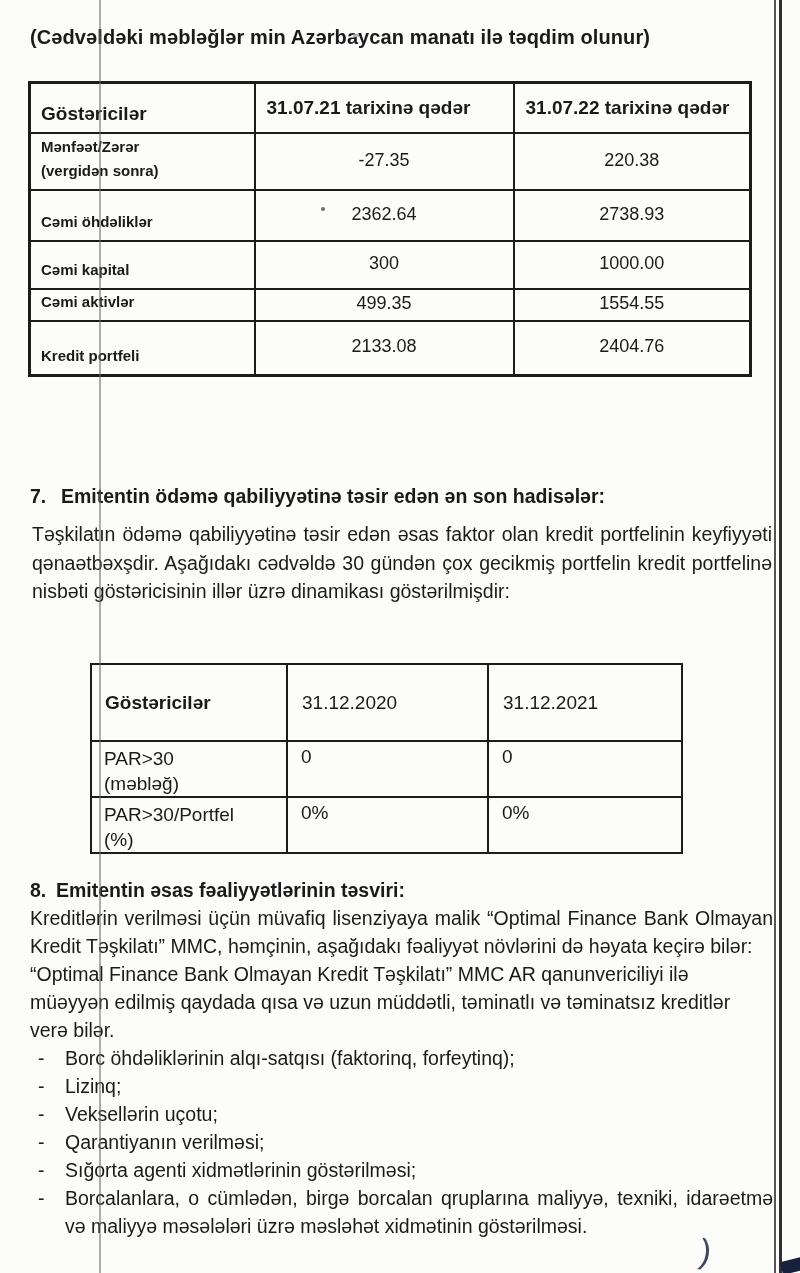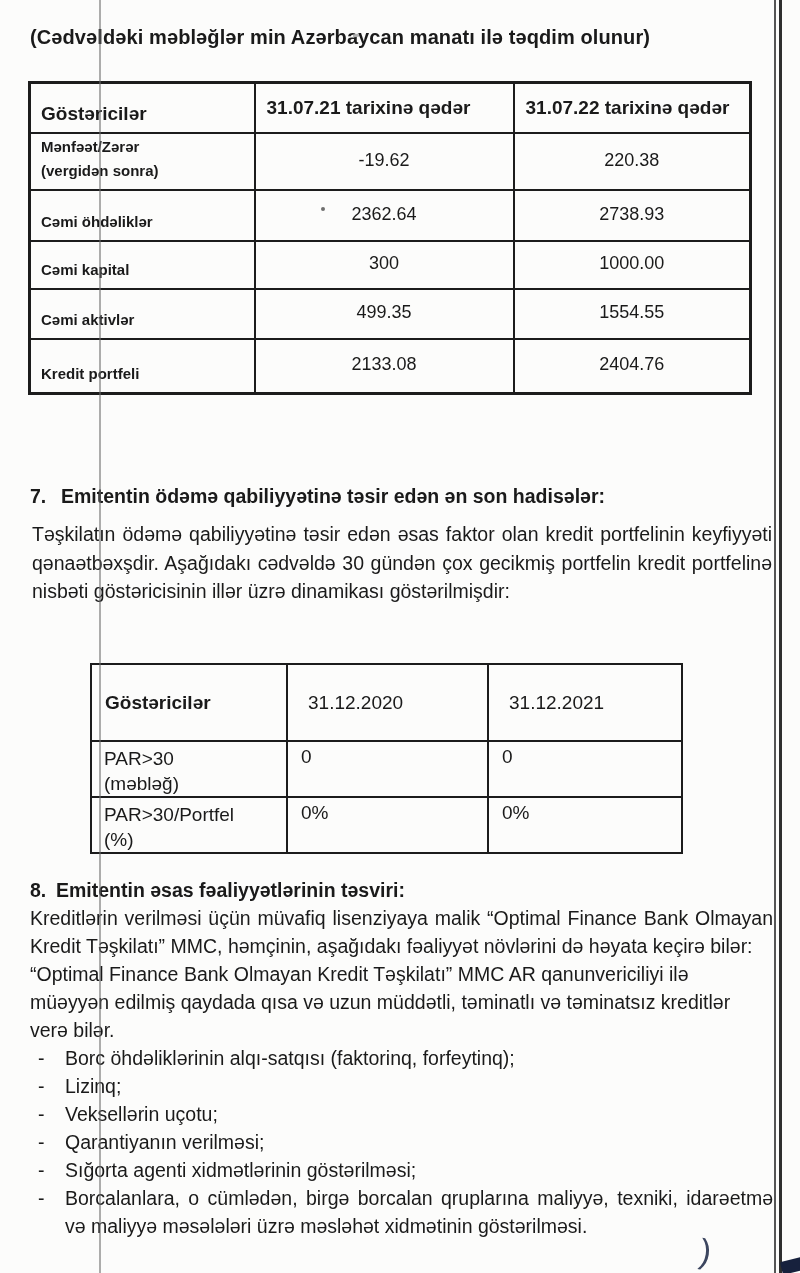--- a/index.html
+++ b/index.html
@@ -28,37 +28,37 @@
     letter-spacing:0.1px; }
 
   table { border-collapse:collapse; table-layout:fixed; }
   td { border:2px solid #1c1c1c; overflow:hidden; }
 
   
   .t1 { position:absolute; left:28px; top:81px; width:721px; border:3px solid #1c1c1c; }
   .t1 .c1 { width:225px; } .t1 .c2 { width:259px; } .t1 .c3 { width:237px; }
   .t1 tr.hr  { height:50px; }
   .t1 tr.r0 { height:57px; } .t1 tr.r1 { height:51px; } .t1 tr.r2 { height:48px; }
-  .t1 tr.r3 { height:50px; } .t1 tr.r4 { height:55px; } .t1 tr.r5 { height:54px; }
+  .t1 tr.r3 { height:32px; } .t1 tr.r4 { height:55px; } .t1 tr.r5 { height:54px; }
   .t1 .lbl { font-weight:bold; font-size:15px; vertical-align:bottom;
     padding:0 4px 6px 10px; line-height:24px; white-space:pre-line; }
   .t1 .hdr-first { font-weight:bold; font-size:19px; vertical-align:bottom;
     padding:0 0 7px 10px; }
   .t1 .hdr-date { font-weight:bold; font-size:19px; vertical-align:middle;
     padding:0 2px 0 11px; line-height:23px; }
   .t1 .val { font-size:18px; text-align:center; vertical-align:middle; padding-bottom:2px; }
 
   
   .t2 { position:absolute; left:90px; top:663px; width:591px; border:2px solid #1c1c1c; }
   .t2 .c1 { width:196px; } .t2 .c2 { width:201px; } .t2 .c3 { width:194px; }
   .t2 tr.hr { height:77px; }
   .t2 tr.r0 { height:51px; } .t2 tr.r1 { height:52px; }
   .t2 td { font-size:19px; }
   .t2 .hdr-first { font-weight:bold; vertical-align:middle; padding-left:13px; }
-  .t2 .hdr-date { vertical-align:middle; padding-left:20px; }
+  .t2 .hdr-date { vertical-align:middle; padding-left:14px; }
   .t2 .lbl { vertical-align:top; padding:4px 2px 0 12px; line-height:25px;
     white-space:pre-line; }
   .t2 .val { vertical-align:top; padding:4px 0 0 13px; }
 
   .heading { position:absolute; display:flex; font-weight:bold; font-size:19.5px; }
   .s7-heading { left:30px; top:485px; }
   .s7-heading .num { width:31px; }
   .s7-para { position:absolute; left:32px; top:520px; width:740px;
     font-size:19.5px; line-height:28.5px; text-align:justify; }
 
@@ -88,21 +88,21 @@
       </colgroup>
     <tbody>
         <tr class="hr">
       <td class="hdr-first">Göstəricilər</td>
       <td class="hdr-date">31.07.21 tarixinə qədər</td>
       <td class="hdr-date">31.07.22 tarixinə qədər</td>
     </tr>
     <tr class="r0">
       <td class="lbl">Mənfəət/Zərər
 (vergidən sonra)</td>
-      <td class="val">-19.62</td>
+      <td class="val">-27.35</td>
       <td class="val">220.38</td>
     </tr>
     <tr class="r1">
       <td class="lbl">Cəmi öhdəliklər</td>
       <td class="val">2362.64</td>
       <td class="val">2738.93</td>
     </tr>
     <tr class="r2">
       <td class="lbl">Cəmi kapital</td>
       <td class="val">300</td>

